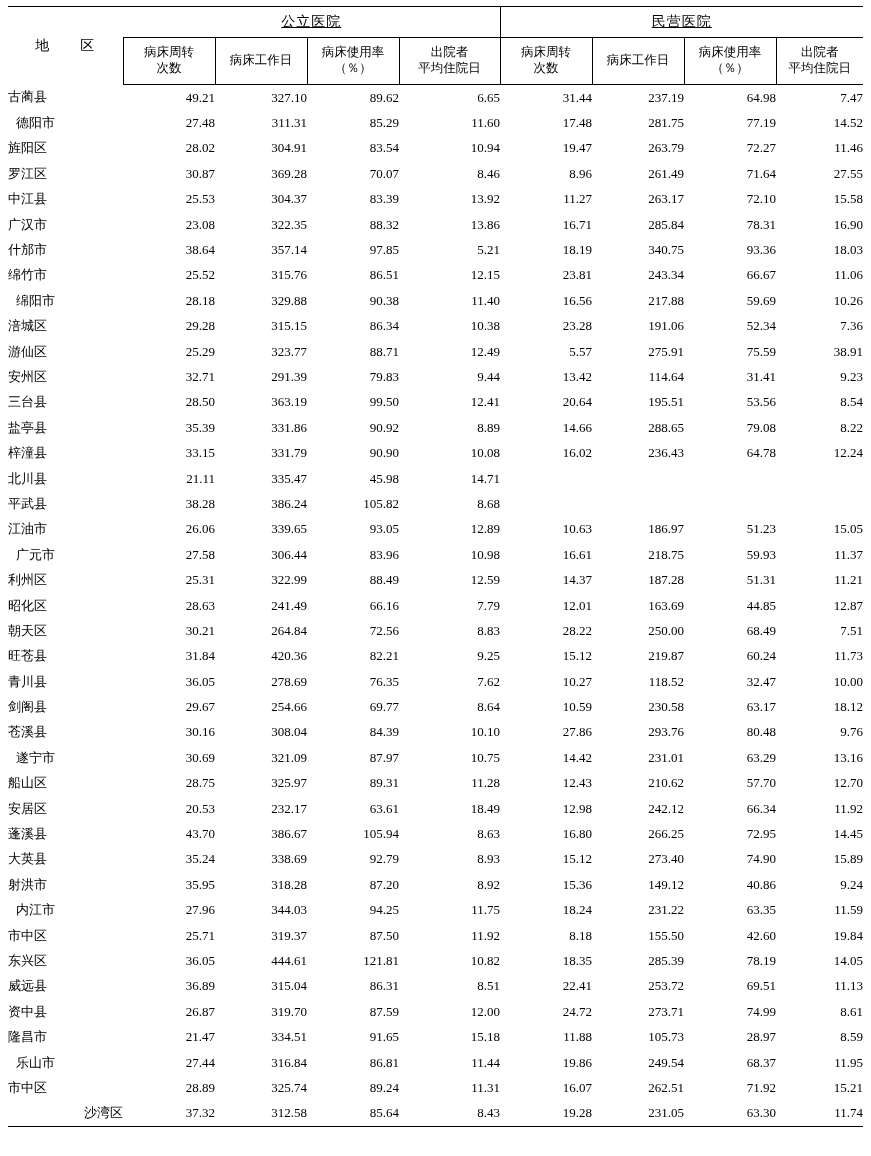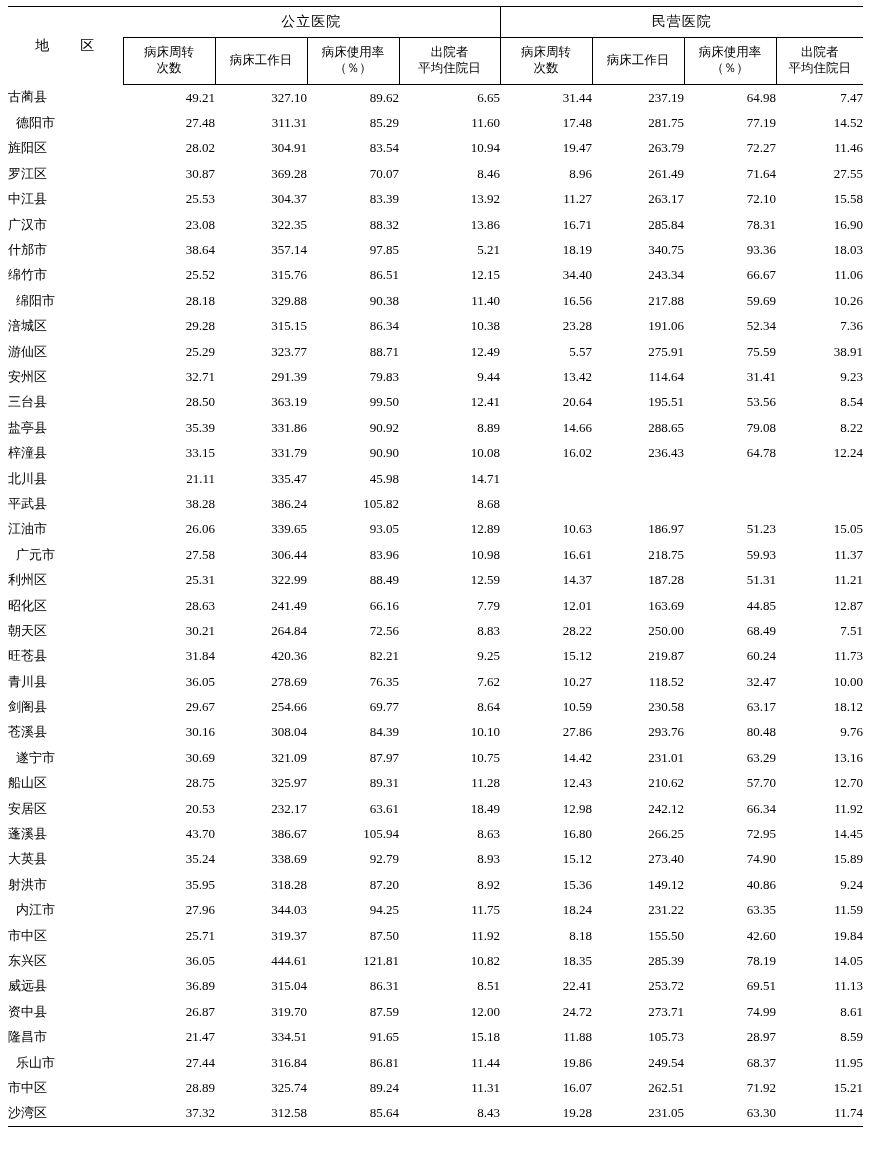--- a/index.html
+++ b/index.html
@@ -46,20 +46,21 @@
     font-size: 12.5px;
     line-height: 1.25;
   }
   .region-head {
     font-size: 14px;
     letter-spacing: 4px;
     text-align: center;
   }
   .grp-underline {
     border-bottom: 0.9px solid #000;
+    text-decoration: underline;
   }
   .vline {
     border-left: 0.9px solid #000;
   }
   .hdr-bottom td {
     border-bottom: 1.2px solid #000;
   }
   tbody td {
     height: 25.4px;
     font-size: 13px;
@@ -72,20 +73,21 @@
   td.name.city {
     padding-left: 8px;
   }
   td.num {
     text-align: right;
     padding-right: 22px;
     font-variant-numeric: tabular-nums;
   }
   tbody tr.bottom-rule td {
     border-bottom: 1.6px solid #000;
+    text-align: right;
   }
 </style>
 </head>
 <body>
 
 <div id="sheet">
   <table class="stat">
     <colgroup>
       <col style="width:115px">
       <col style="width:92px">
@@ -213,21 +215,21 @@
           <td class="num">340.75</td>
           <td class="num">93.36</td>
           <td class="num">18.03</td>
         </tr>
         <tr>
           <td class="name">绵竹市</td>
           <td class="num">25.52</td>
           <td class="num">315.76</td>
           <td class="num">86.51</td>
           <td class="num">12.15</td>
-          <td class="num">34.40</td>
+          <td class="num">23.81</td>
           <td class="num">243.34</td>
           <td class="num">66.67</td>
           <td class="num">11.06</td>
         </tr>
         <tr>
           <td class="name city">绵阳市</td>
           <td class="num">28.18</td>
           <td class="num">329.88</td>
           <td class="num">90.38</td>
           <td class="num">11.40</td>

